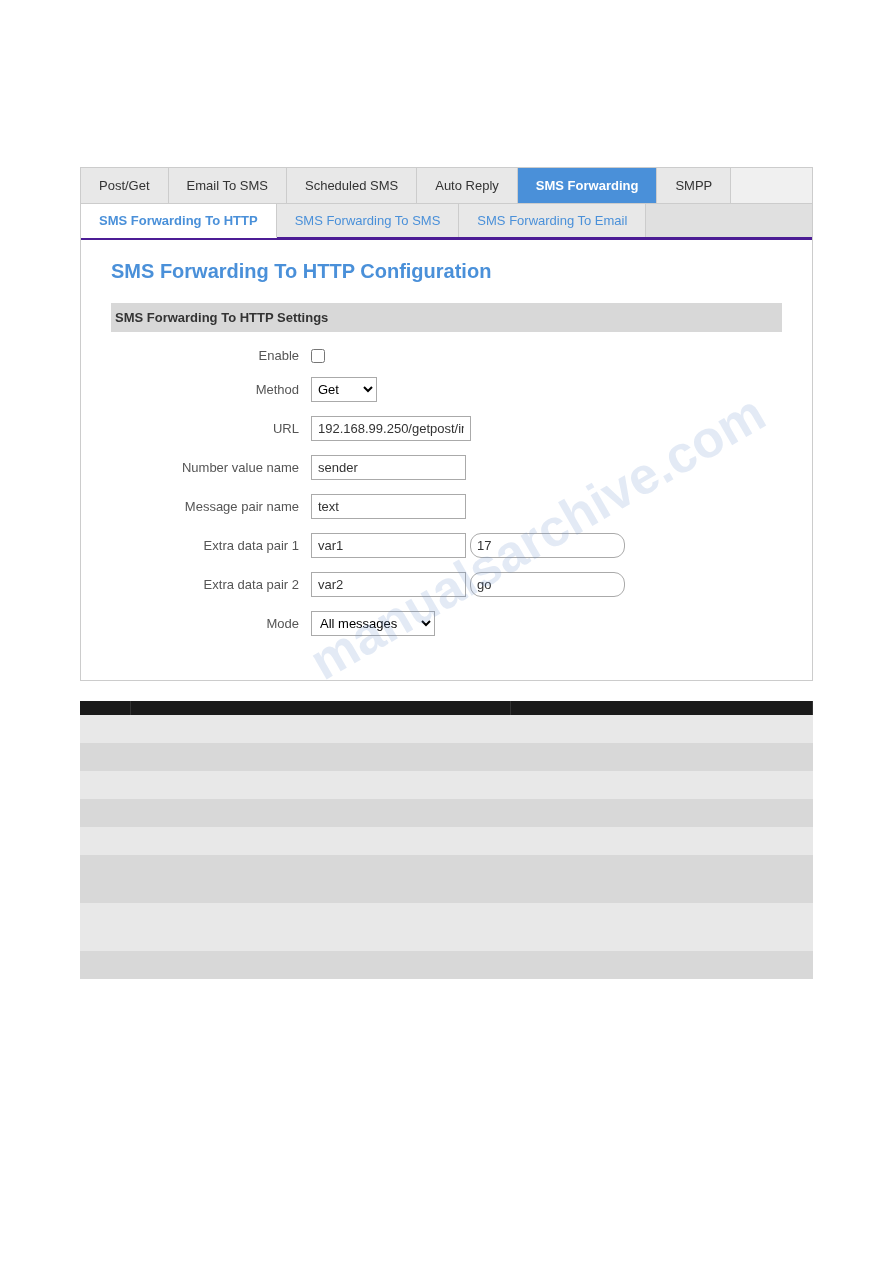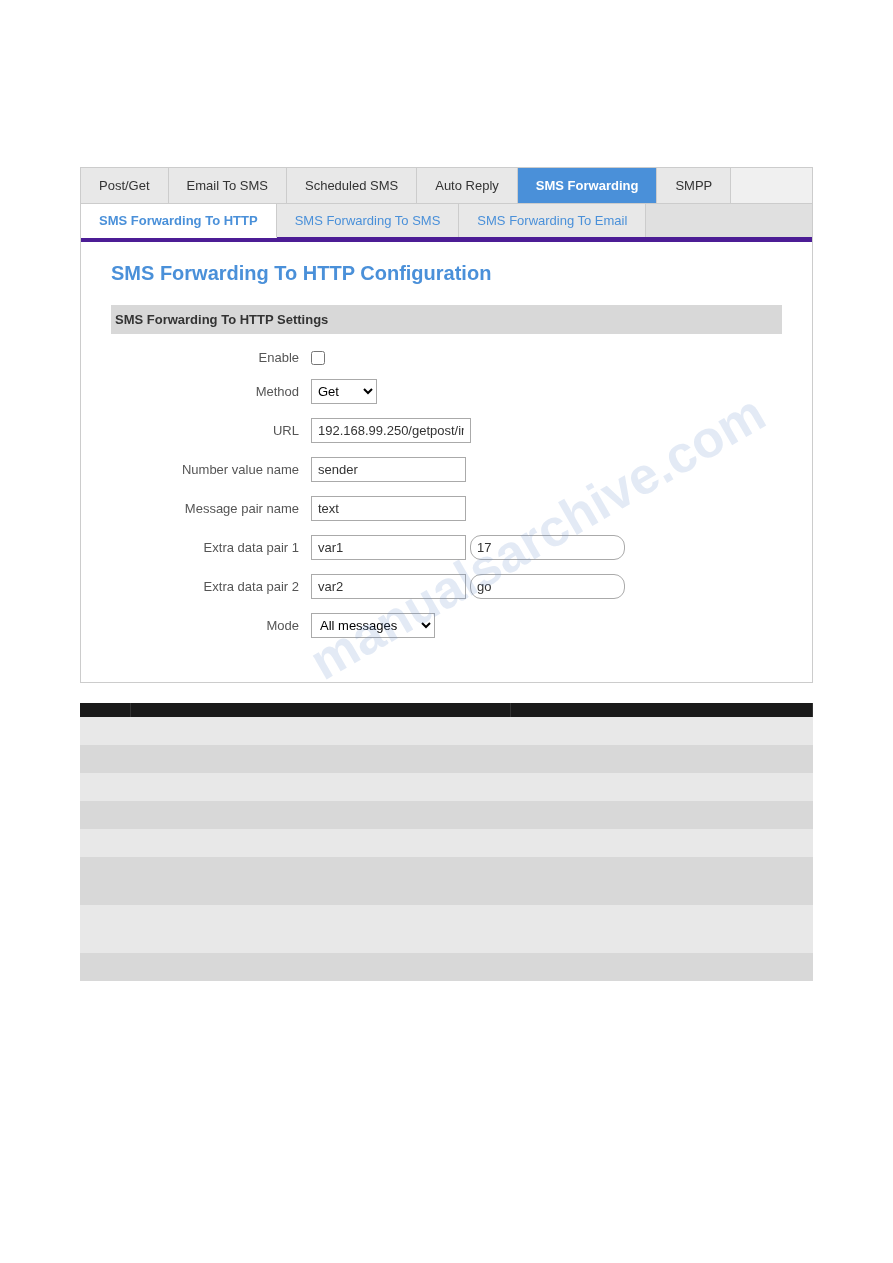--- a/index.html
+++ b/index.html
@@ -42,21 +42,21 @@
     
     .content-box {
       border: 1px solid #ccc;
       background: #fff;
     }
 
     
     .sub-tabs {
       display: flex;
       background: #e0e0e0;
-      border-bottom: 5px solid #4c1d95;
+      border-bottom: 3px solid #4c1d95;
     }
 
     .sub-tab {
       padding: 9px 18px;
       cursor: pointer;
       border-right: 1px solid #ccc;
       color: #4a90d9;
       font-size: 13px;
       white-space: nowrap;
       user-select: none;

